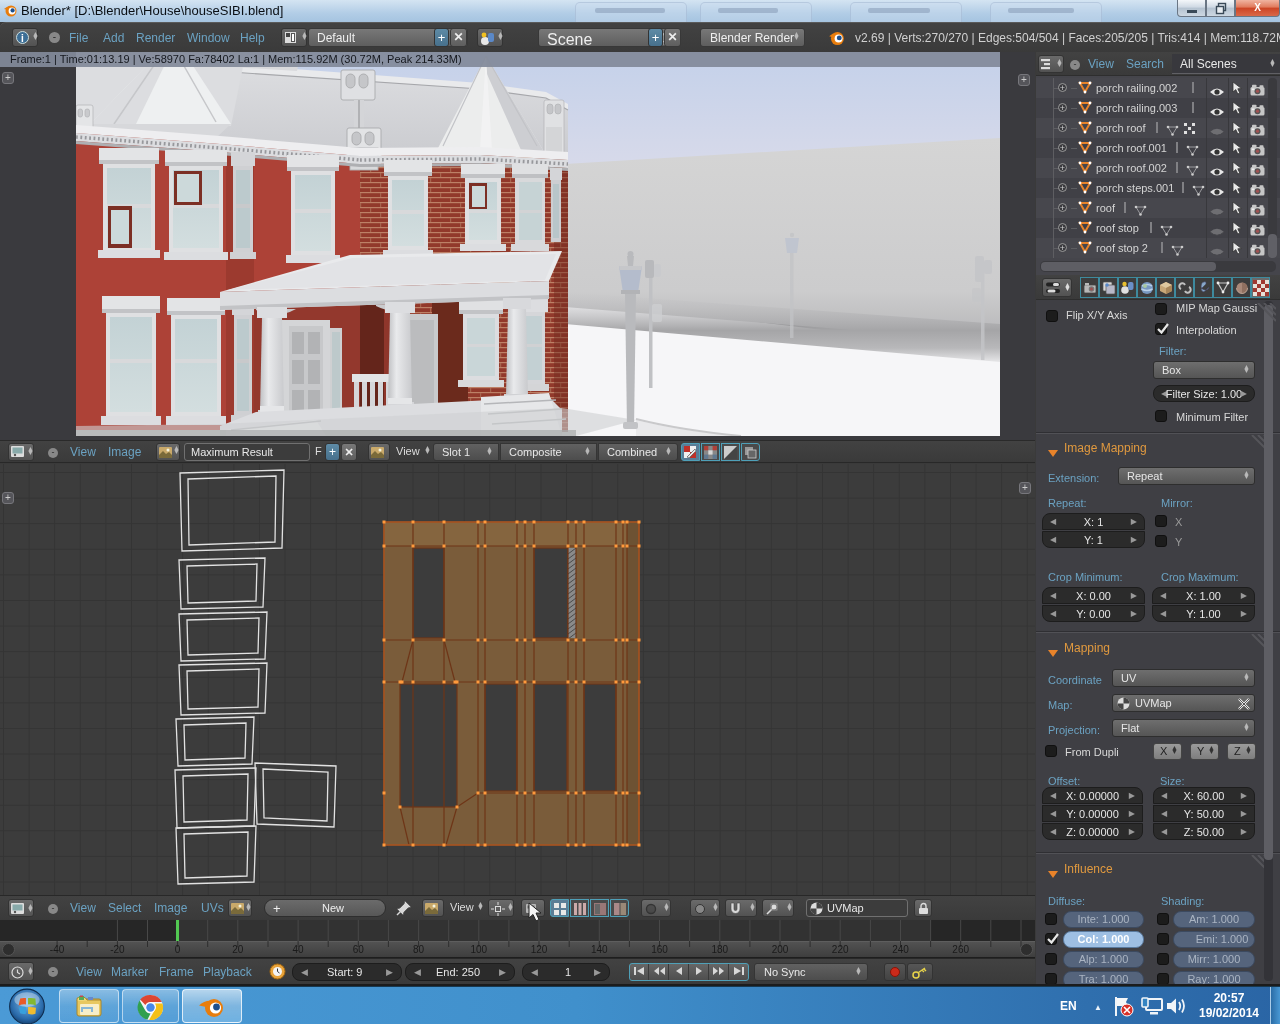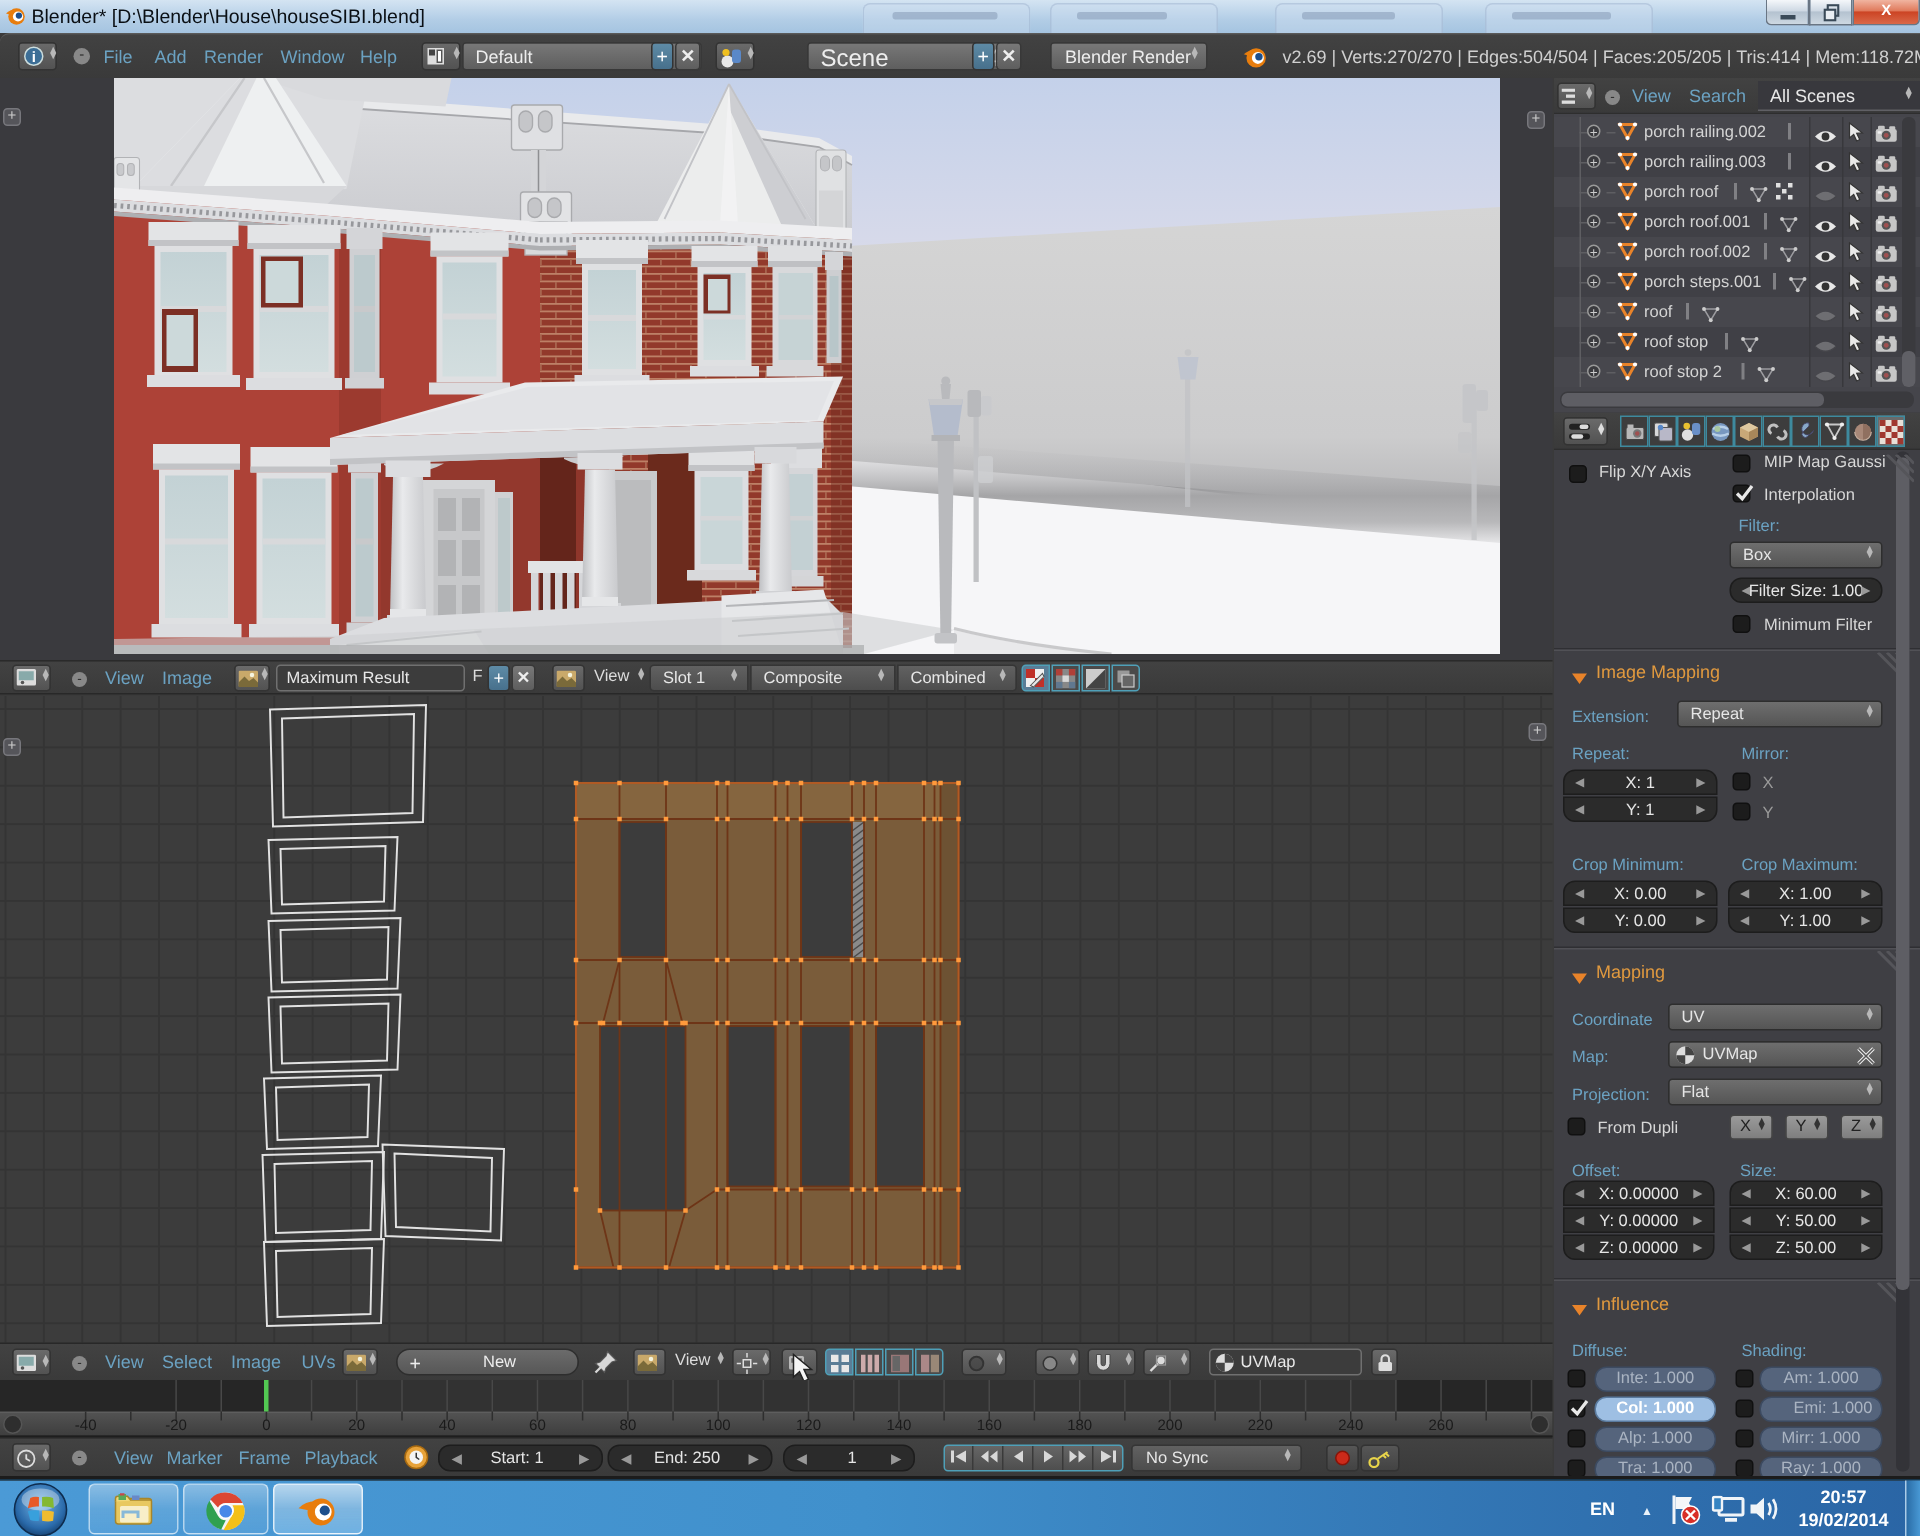--- a/index.html
+++ b/index.html
@@ -430,20 +430,23 @@
 <circle cx="716" cy="183" r="2.2" fill="#c2c3c6"></circle>
 </g>
 <g id="tl2" opacity="0.8" fill="#c4c5c8">
 <rect x="905" y="214" width="3.5" height="94"></rect>
 <rect x="899" y="204" width="9" height="26" rx="2"></rect>
 <rect x="908" y="208" width="8" height="14" rx="2"></rect>
 <rect x="896" y="236" width="9" height="14" rx="2" opacity="0.8"></rect>
 </g>
 </svg>
 
+<div class="abs" style="left:0;top:0;width:1000px;height:15px;background:rgba(130,138,154,0.93);color:#15181e;font-size:11px;">
+  <span class="abs" style="left:10px;top:1px;white-space:nowrap;">Frame:1 | Time:01:13.19 | Ve:58970 Fa:78402 La:1 | Mem:115.92M (30.72M, Peak 214.33M)</span>
+</div>
 
 <div class="abs" style="left:2px;top:20px;width:12px;height:12px;background:#55555a;border:1px solid #77777c;border-radius:3px;color:#ccc;font-size:10px;line-height:10px;text-align:center;">+</div>
 <div class="abs" style="left:1018px;top:22px;width:12px;height:12px;background:#55555a;border:1px solid #77777c;border-radius:3px;color:#ccc;font-size:10px;line-height:10px;text-align:center;">+</div>
 </div>
 
 <div id="imghdr" class="abs hdr" style="left:0;top:440px;width:1035px;height:23px;border-top:1px solid #2a2a2a;border-bottom:1px solid #282828;">
   <div class="abs" style="left:8px;top:2px;width:26px;height:18px;background:linear-gradient(#6a6a6a,#525252);border:1px solid #333;border-radius:3px;">
     <svg class="abs" style="left:2px;top:2px" width="14" height="12">
           <rect x="0" y="0" width="13" height="11" rx="1" fill="#ddd"></rect>
           <rect x="1.5" y="1.5" width="10" height="6" fill="#8aa"></rect>
@@ -934,21 +937,21 @@
   <div class="menu abs" style="left:111px;top:6px;">Marker</div>
   <div class="menu abs" style="left:159px;top:6px;">Frame</div>
   <div class="menu abs" style="left:203px;top:6px;">Playback</div>
   <svg class="abs" style="left:269px;top:4px" width="17" height="17">
         <circle cx="8.5" cy="8.5" r="7.5" fill="#e8a33a" stroke="#a86a10" stroke-width="1"></circle>
         <circle cx="8.5" cy="8.5" r="4.5" fill="#f4f4f4"></circle>
         <path d="M8.5,5.5 L8.5,8.5 L10.5,10" stroke="#333" stroke-width="1" fill="none"></path>
       </svg>
   <div class="pill abs" style="left:292px;top:4px;width:110px;height:18px;">
     <span class="abs" style="left:8px;top:3px;color:#999;font-size:9px;">◀</span>
-        <span class="abs" style="left:34px;top:2px;">Start: 1</span>
+        <span class="abs" style="left:34px;top:2px;">Start: 9</span>
         <span class="abs" style="right:8px;top:3px;color:#999;font-size:9px;">▶</span>
   </div>
   <div class="pill abs" style="left:405px;top:4px;width:110px;height:18px;">
     <span class="abs" style="left:8px;top:3px;color:#999;font-size:9px;">◀</span>
         <span class="abs" style="left:30px;top:2px;">End: 250</span>
         <span class="abs" style="right:8px;top:3px;color:#999;font-size:9px;">▶</span>
   </div>
   <div class="pill abs" style="left:522px;top:4px;width:88px;height:18px;">
     <span class="abs" style="left:8px;top:3px;color:#999;font-size:9px;">◀</span>
         <span class="abs" style="left:42px;top:2px;">1</span>

